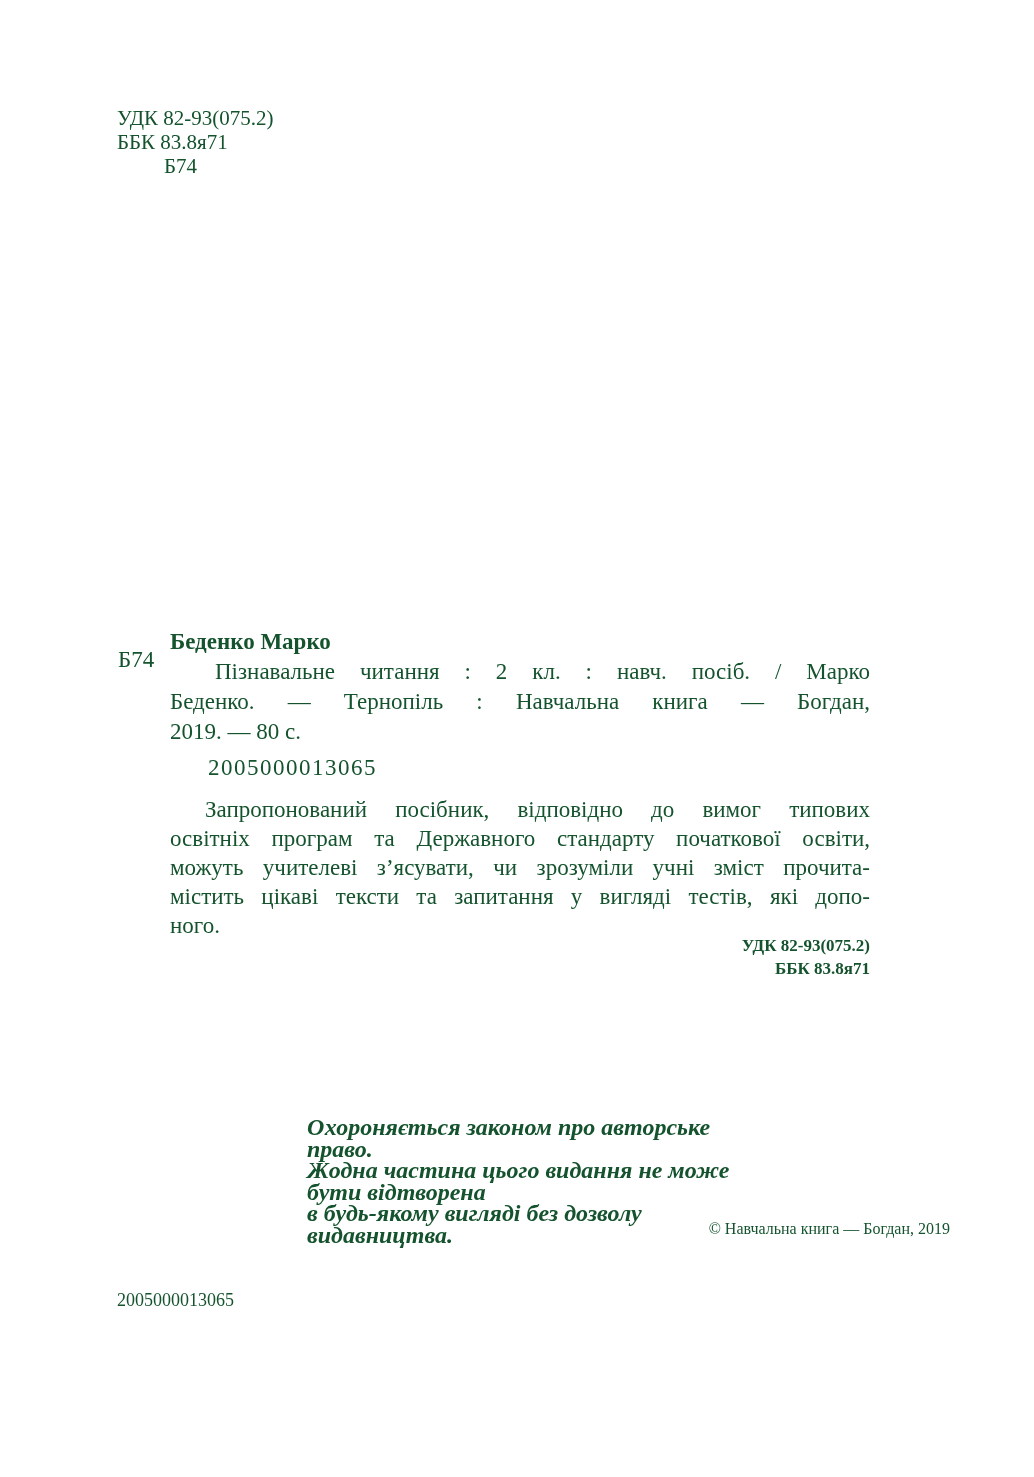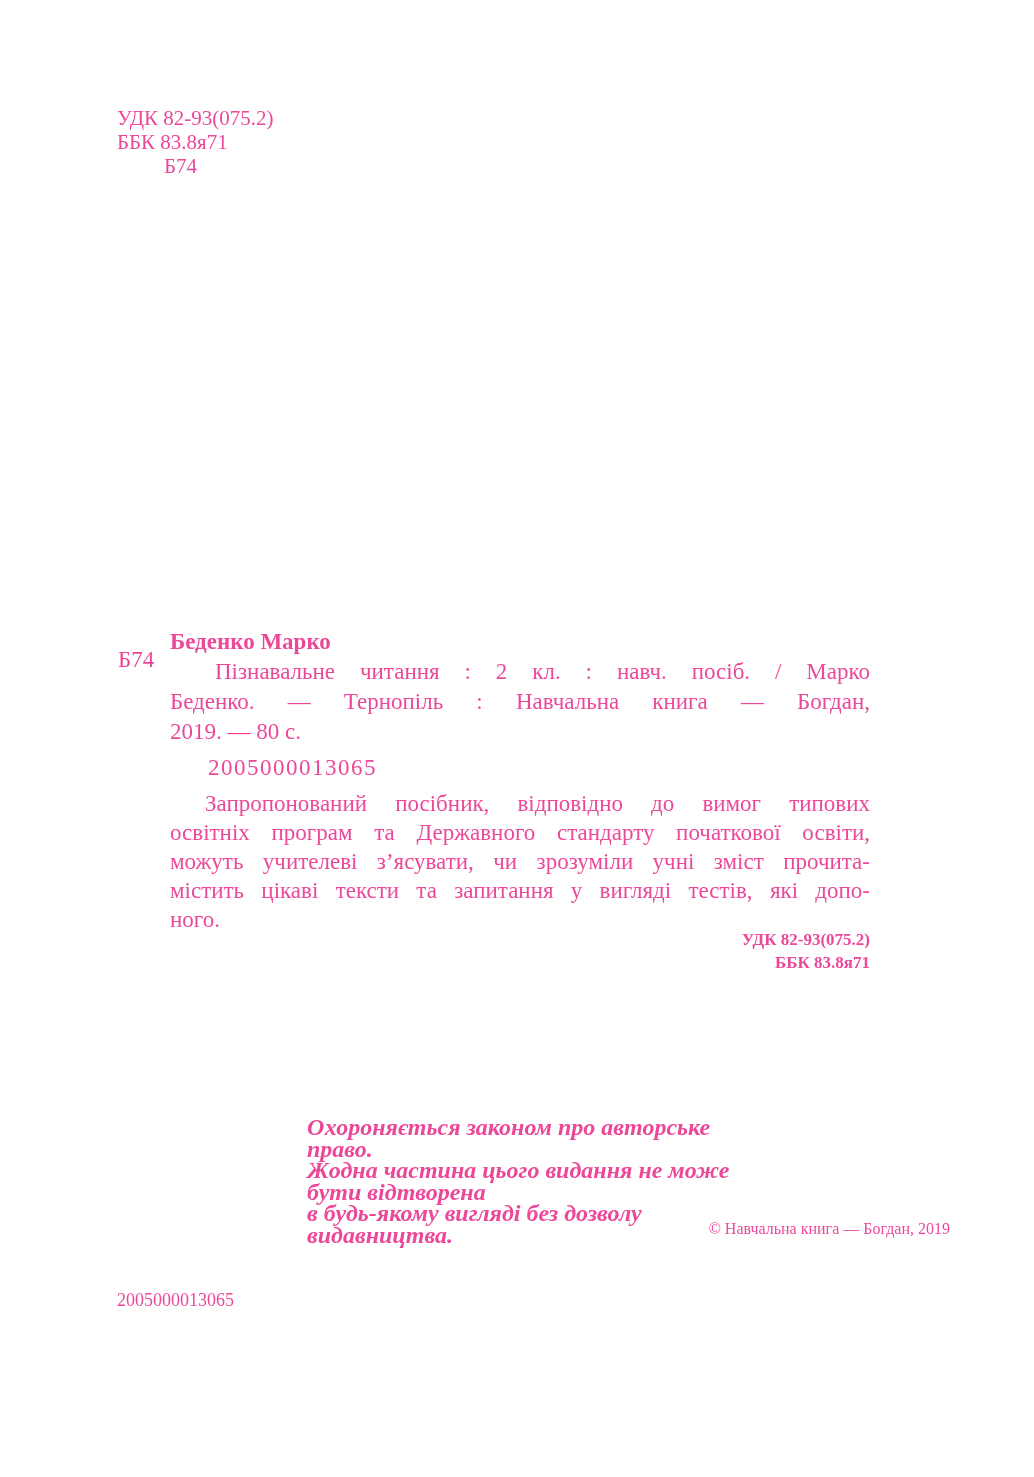--- a/index.html
+++ b/index.html
@@ -5,21 +5,21 @@
   html, body {
     margin: 0;
     padding: 0;
     background: #ffffff;
   }
   .page {
     position: relative;
     width: 1034px;
     height: 1477px;
     background: #ffffff;
-    color: #ec4899;
+    color: #14532d;
     font-family: "Liberation Serif", "DejaVu Serif", serif;
     overflow: hidden;
   }
 
   
   .top-codes {
     position: absolute;
     left: 117px;
     top: 106px;
     font-size: 21px;
@@ -53,21 +53,21 @@
     text-align-last: justify;
   }
   .indent-45 { padding-left: 45px; }
   .indent-35 { padding-left: 35px; }
   .card .isbn-line {
     margin-top: 6px;
     padding-left: 38px;
     letter-spacing: 1.5px;
   }
   .card .annotation {
-    margin-top: 6px;
+    margin-top: 12px;
     line-height: 29px;
   }
   .card .right-codes {
     margin-top: -6px;
     text-align: right;
     font-weight: bold;
     font-size: 17px;
     line-height: 23px;
   }
 

